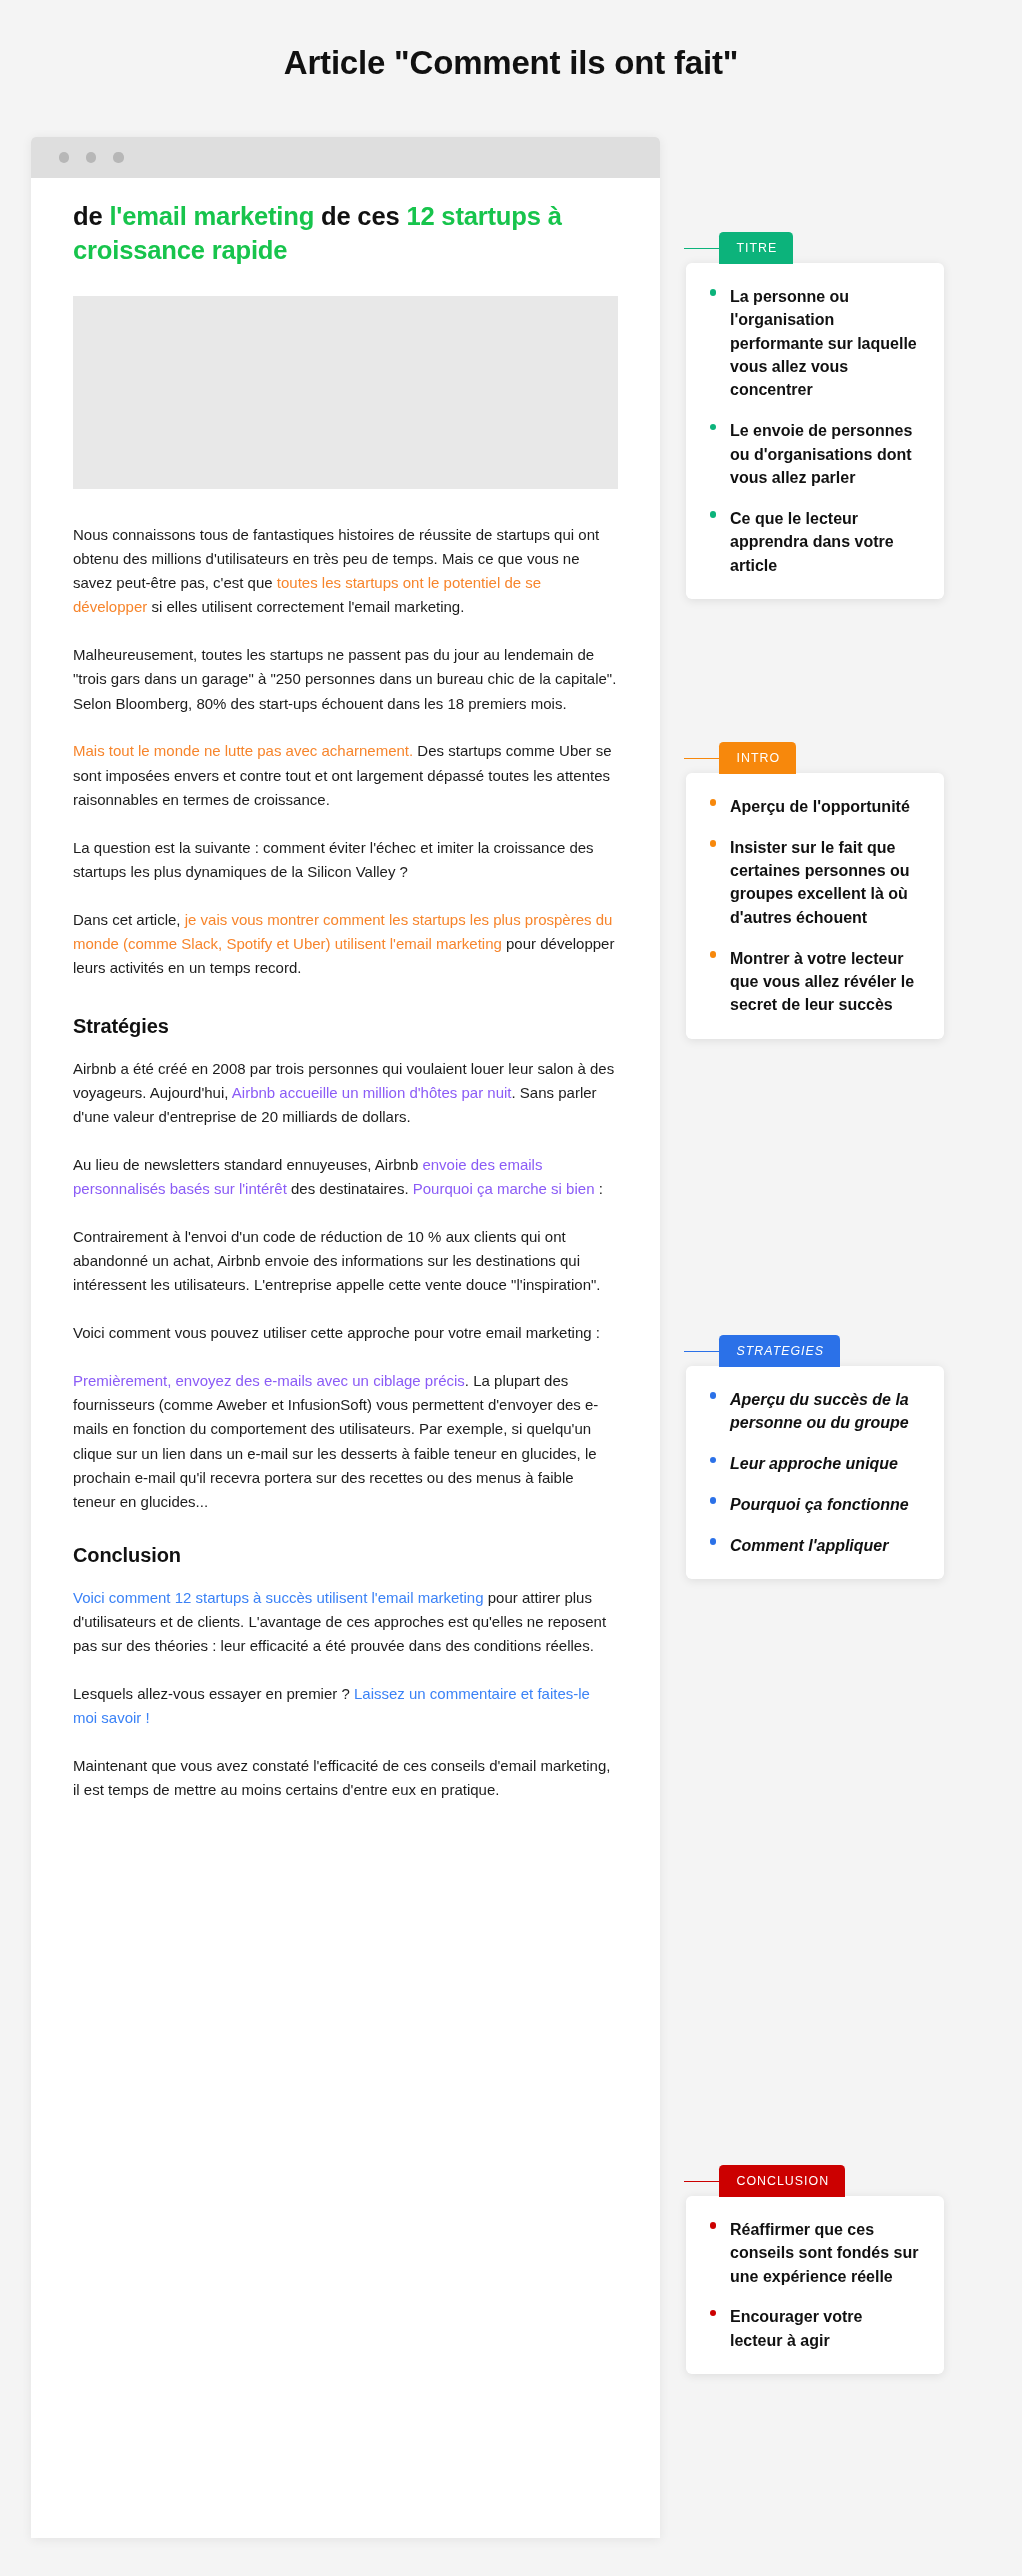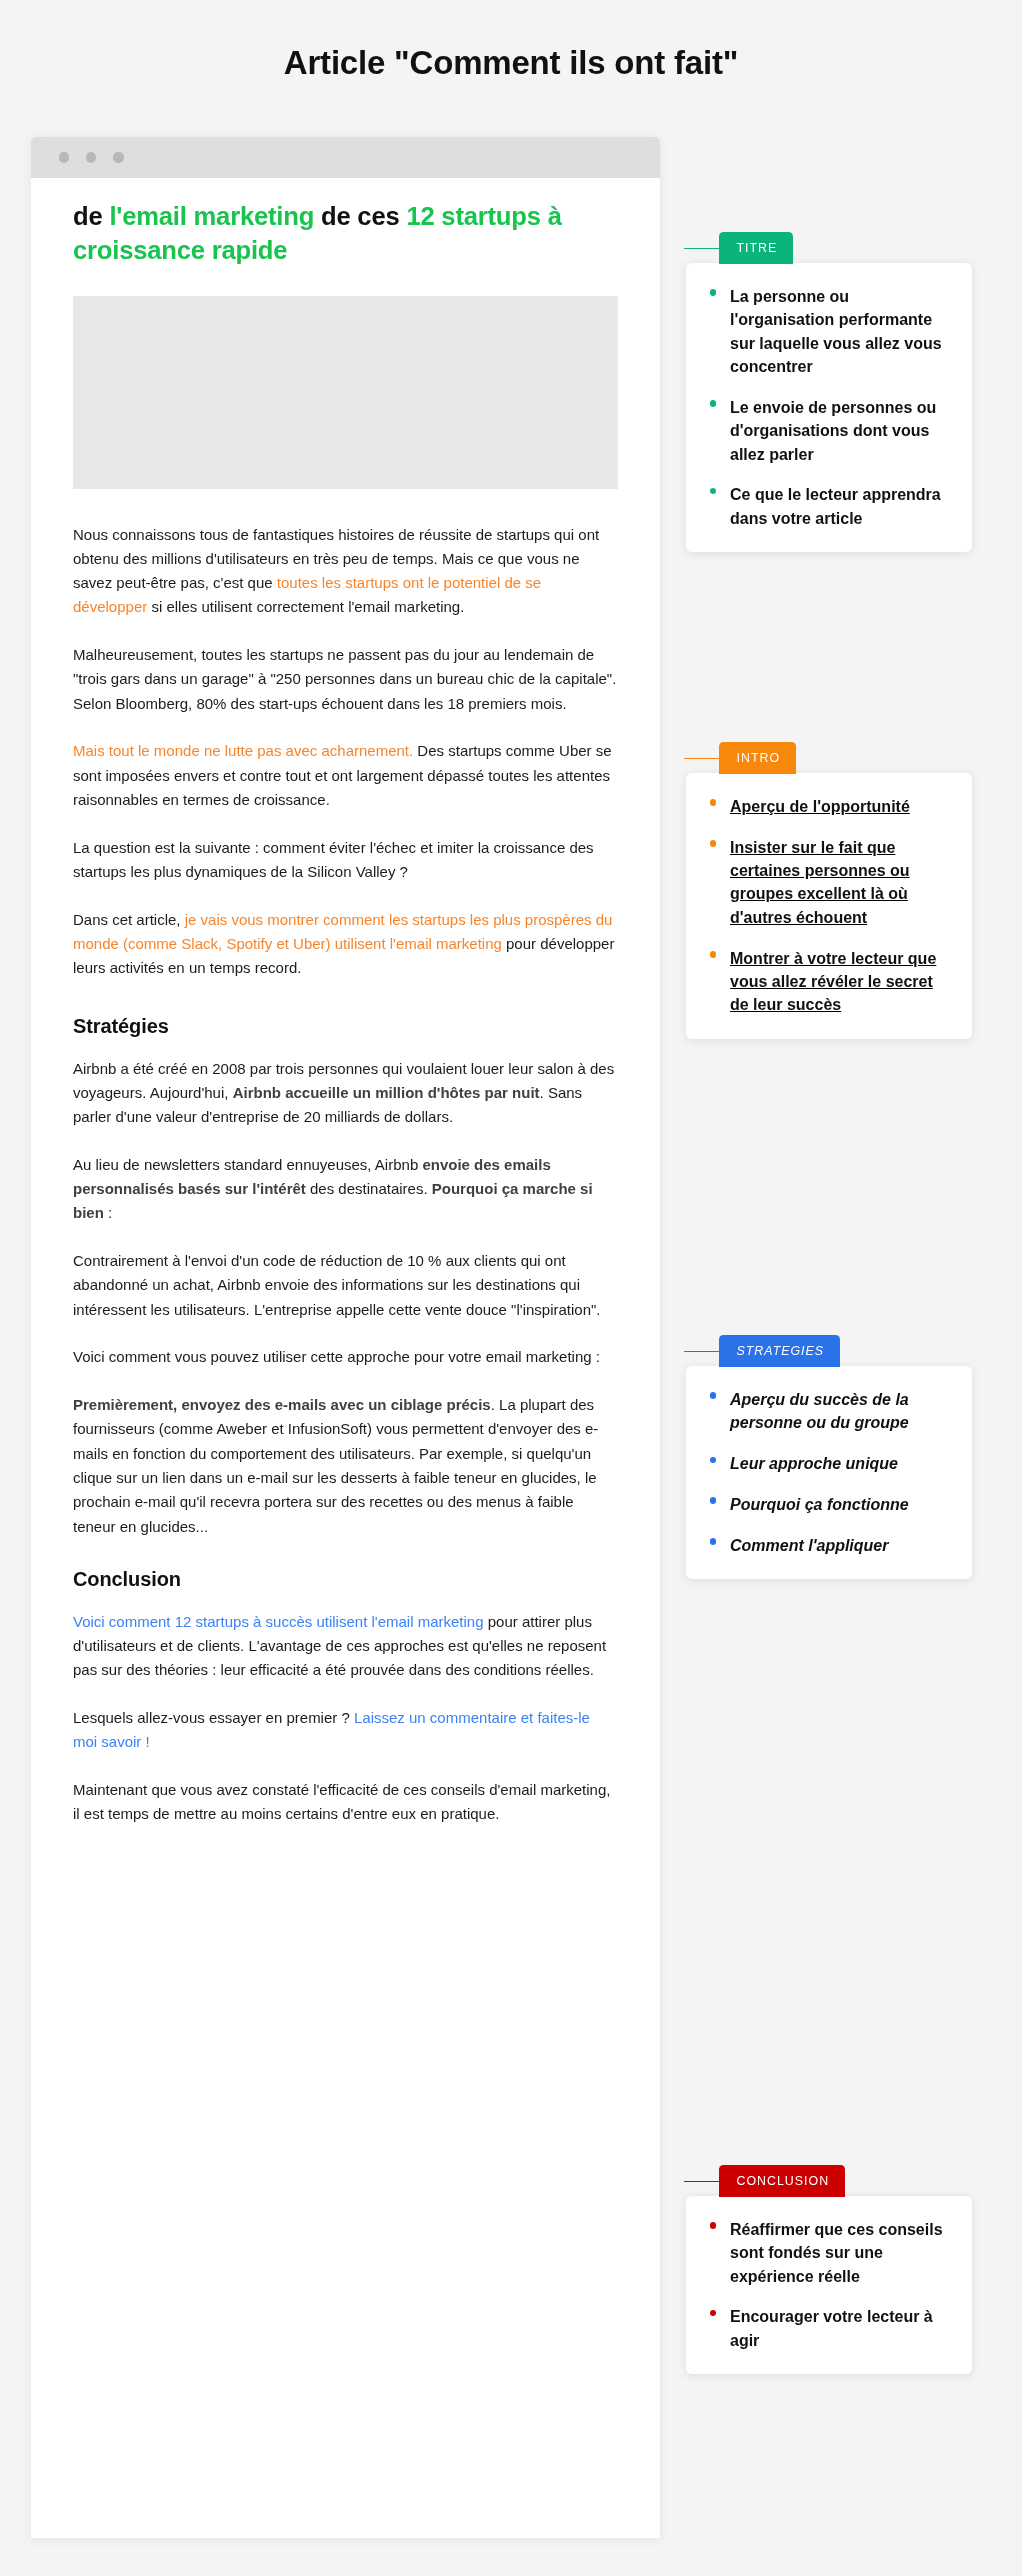--- a/index.html
+++ b/index.html
@@ -80,37 +80,37 @@
     margin-bottom: 34px;
   }
 
   p.body {
     font-size: 15px;
     line-height: 1.62;
     color: #1C1C1C;
     margin-bottom: 23.4px;
   }
   .o { color: #F7852C; }
-  .b { color: #404040; font-weight: bold; }
+  .b { color: #8b5cf6; }
   .r { color: #3b82f6; }
 
   h2.section {
     font-size: 20px;
     font-weight: bold;
     color: #111111;
     margin: 34px 0 19px 0;
     letter-spacing: -0.1px;
   }
   h2.section.tight-top { margin-top: 29px; }
 
   
   .note {
     position: absolute;
     left: 686px;
-    width: 286px;
+    width: 258px;
   }
   .note-badge {
     position: relative;
     display: inline-block;
     padding: 8.8px 16px 8.8px 17.5px;
     border-radius: 4.4px 4.4px 0 0;
     color: #FFFFFF;
     font-size: 12.4px;
     letter-spacing: 1px;
     font-weight: 400;
@@ -148,21 +148,21 @@
     position: absolute;
     left: 1.5px;
     top: 4.4px;
     width: 6.6px;
     height: 6.6px;
     border-radius: 50%;
   }
 
   
   #note-titre      { top: 232px; }
-  #note-intro      { top: 742px; text-decoration: underline; }
+  #note-intro      { top: 742px; }
   #note-strategies { top: 1335px; font-style: italic; }
   #note-conclusion { top: 2165px; }
 </style>
 </head>
 <body>
 
 <div class="page">
 
   <div class="page-title">Article "Comment ils ont fait"</div>
 

